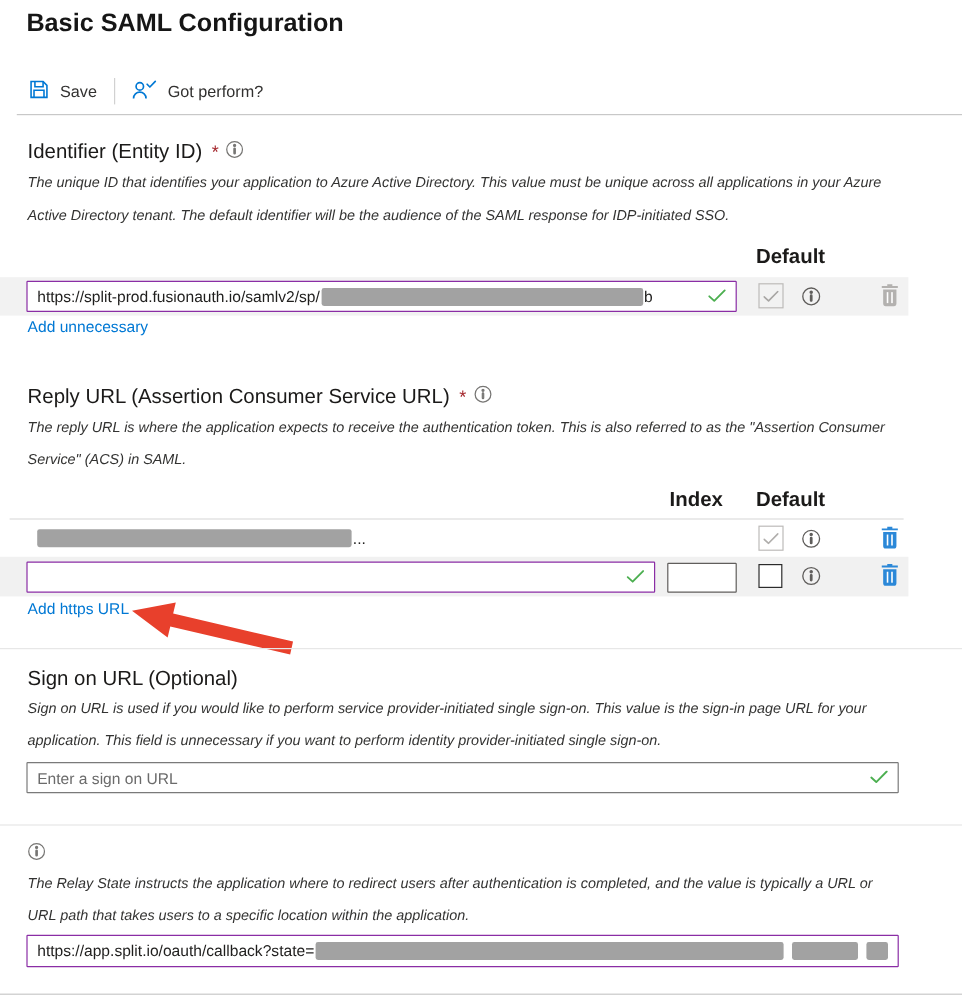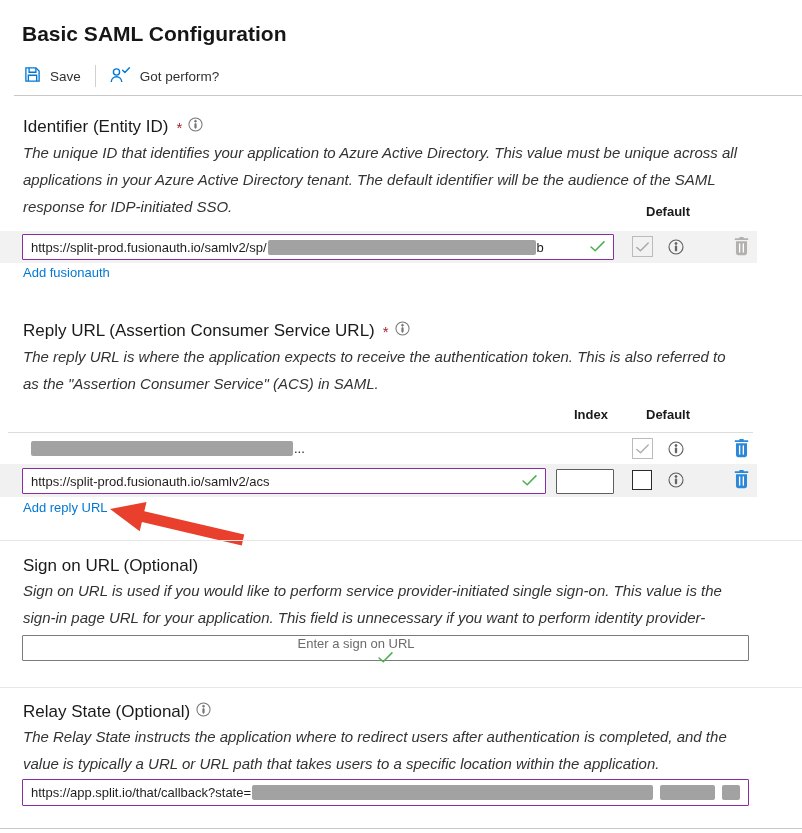--- a/index.html
+++ b/index.html
@@ -6,44 +6,44 @@
   html,body { background:#ffffff; }
   body {
     font-family:"Liberation Sans", sans-serif;
     color:#252423;
     width:802px; height:833px;
     position:relative; overflow:hidden;
   }
   .abs { position:absolute; }
 
   
-  .page-title { left:22px; top:22px; font-size:21px; font-weight:700; color:#161616; }
+  .page-title { left:22px; top:8px; font-size:21px; font-weight:700; color:#161616; }
   .toolbar { left:24px; top:62px; height:28px; display:flex; align-items:center; gap:14px; }
   .tb-btn { display:flex; align-items:center; gap:9px; background:none; border:none;
             font-family:inherit; font-size:13.5px; color:#323130; cursor:pointer; }
   .tb-divider { width:1px; height:22px; background:#d1d1d1; }
   .hline { height:1px; background:#c8c8c8; }
 
   
   .sec-heading { font-size:17px; font-weight:400; color:#1b1a19; display:flex; align-items:center; gap:6px; }
   .req { color:#a4262c; font-size:15px; margin-left:2px; }
-  .sec-desc { font-size:15px; font-style:italic; color:#333332; line-height:27px; width:722px; }
-  .col-header { font-size:13px; font-weight:700; color:#1b1a19;margin-left:16px; }
+  .sec-desc { font-size:12px; font-style:italic; color:#333332; line-height:27px; width:722px; }
+  .col-header { font-size:17px; font-weight:700; color:#1b1a19; }
 
   
   .row-band { left:0; width:757px; background:#f2f2f2; }
   .url-input {
     display:flex; align-items:center; background:#fff;
     border:1.5px solid #8a2da5; border-radius:1px;
     padding:0 8px; font-size:13px; color:#1f1e1d; height:26px;
   }
   .plain-input {
     display:flex; align-items:center; background:#fff;
     border:1px solid #7a7a7a; border-radius:1px;
-    padding:0 8px; font-size:13px; height:26px;flex-direction:column;
+    padding:0 8px; font-size:13px; height:26px;
   }
   .plain-input input {
     border:none; outline:none; flex:1; font-family:inherit; font-size:13px; color:#1f1e1d; background:transparent;
   }
   .plain-input input::placeholder { color:#6b6b6b; opacity:1; }
   .redact { background:#a2a2a2; height:15px; border-radius:2px; }
   .spacer { flex:1; }
   .url-text { white-space:nowrap; }
   .row-text { font-size:13px; color:#1f1e1d; display:flex; align-items:center; }
 
@@ -141,21 +141,21 @@
 <span class="abs icon-btn" style="left:668px; top:239px;">
   <svg width="16" height="16" viewBox="0 0 16 16" fill="#5f5d5b" stroke="#5f5d5b">
       <use href="#ic-info"></use>
     </svg>
 </span>
 <button class="abs icon-btn" style="left:733px; top:236px;">
   <svg width="17" height="20" viewBox="0 0 16 18" fill="#b3b1af">
       <use href="#ic-trash"></use>
     </svg>
 </button>
-<a class="abs link" style="left:23px; top:265px;">Add fusionauth</a>
+<a class="abs link" style="left:23px; top:265px;">Add unnecessary</a>
 
 <div class="abs sec-heading" style="left:23px; top:321px;">
   <span>Reply URL (Assertion Consumer Service URL)</span>
   <span class="req">*</span>
   <span>
     <svg width="15" height="15" viewBox="0 0 16 16" fill="#777674" stroke="#777674">
         <use href="#ic-info"></use>
       </svg>
   </span>
 </div>
@@ -181,42 +181,41 @@
     </svg>
 </span>
 <button class="abs icon-btn" style="left:733px; top:438px;">
   <svg width="17" height="20" viewBox="0 0 16 18" fill="#2b88d8">
       <use href="#ic-trash"></use>
     </svg>
 </button>
 
 <div class="abs row-band" style="top:464px; height:33px; background:#f1f1f1;"></div>
 <div class="abs url-input" style="left:22px; top:468px; width:524px;">
-  <span class="url-text">https://split-prod.fusionauth.io/samlv2/acs</span>
   <span class="spacer"></span>
   <span>
     <svg width="15" height="11" viewBox="0 0 16 12" stroke="#4caf50">
         <use href="#ic-check"></use>
       </svg>
   </span>
 </div>
 <input class="abs index-input" style="left: 556px; top: 469px; width: 58px; height: 25px;" value="">
 <div class="abs checkbox cb-enabled" style="left:632px; top:470px; width:20px; height:20px;"></div>
 <span class="abs icon-btn" style="left:668px; top:472px;">
   <svg width="16" height="16" viewBox="0 0 16 16" fill="#5f5d5b" stroke="#5f5d5b">
       <use href="#ic-info"></use>
     </svg>
 </span>
 <button class="abs icon-btn" style="left:733px; top:469px;">
   <svg width="17" height="20" viewBox="0 0 16 18" fill="#2b88d8">
       <use href="#ic-trash"></use>
     </svg>
 </button>
 
-<a class="abs link" style="left:23px; top:500px;">Add reply URL</a>
+<a class="abs link" style="left:23px; top:500px;">Add https URL</a>
 
 <svg class="abs" style="left:100px; top:495px;" width="160" height="56">
   <polygon points="10,14 39.7,36.3 41.9,27.1 141.8,50.4 144.2,39.6 44.3,16.3 46.5,7.1" fill="#e8402c"></polygon>
 </svg>
 
 <div class="abs hline" style="left:0; top:540px; width:802px; background:#e7e7e7;"></div>
 <div class="abs sec-heading" style="left:23px; top:556px;">
   <span>Sign on URL (Optional)</span>
 </div>
 <div class="abs sec-desc" style="left:23px; top:577px;">Sign on URL is used if you would like to perform service provider-initiated single sign-on. This value is the sign-in page URL for your application. This field is unnecessary if you want to perform identity provider-initiated single sign-on.</div>
@@ -225,29 +224,28 @@
   <input placeholder="Enter a sign on URL" style="">
   <span>
     <svg width="15" height="11" viewBox="0 0 16 12" stroke="#4caf50">
         <use href="#ic-check"></use>
       </svg>
   </span>
 </div>
 
 <div class="abs hline" style="left:0; top:687px; width:802px; background:#e7e7e7;"></div>
 <div class="abs sec-heading" style="left:23px; top:702px;">
-  <span>Relay State (Optional)</span>
   <span>
     <svg width="15" height="15" viewBox="0 0 16 16" fill="#777674" stroke="#777674">
         <use href="#ic-info"></use>
       </svg>
   </span>
 </div>
 <div class="abs sec-desc" style="left:23px; top:723px;">The Relay State instructs the application where to redirect users after authentication is completed, and the value is typically a URL or URL path that takes users to a specific location within the application.</div>
 
 <div class="abs url-input" style="left:22px; top:779px; width:727px; height:27px;">
-  <span class="url-text">https://app.split.io/that/callback?state=</span>
+  <span class="url-text">https://app.split.io/oauth/callback?state=</span>
   <span class="redact" style="flex:1; margin-left:1px;"></span>
   <span class="redact" style="width:55px; margin-left:7px;"></span>
   <span class="redact" style="width:18px; margin-left:7px;"></span>
 </div>
 
 <div class="abs hline" style="left:0; top:828px; width:802px; background:#c9c9c9;"></div>
 
 </body></html>

